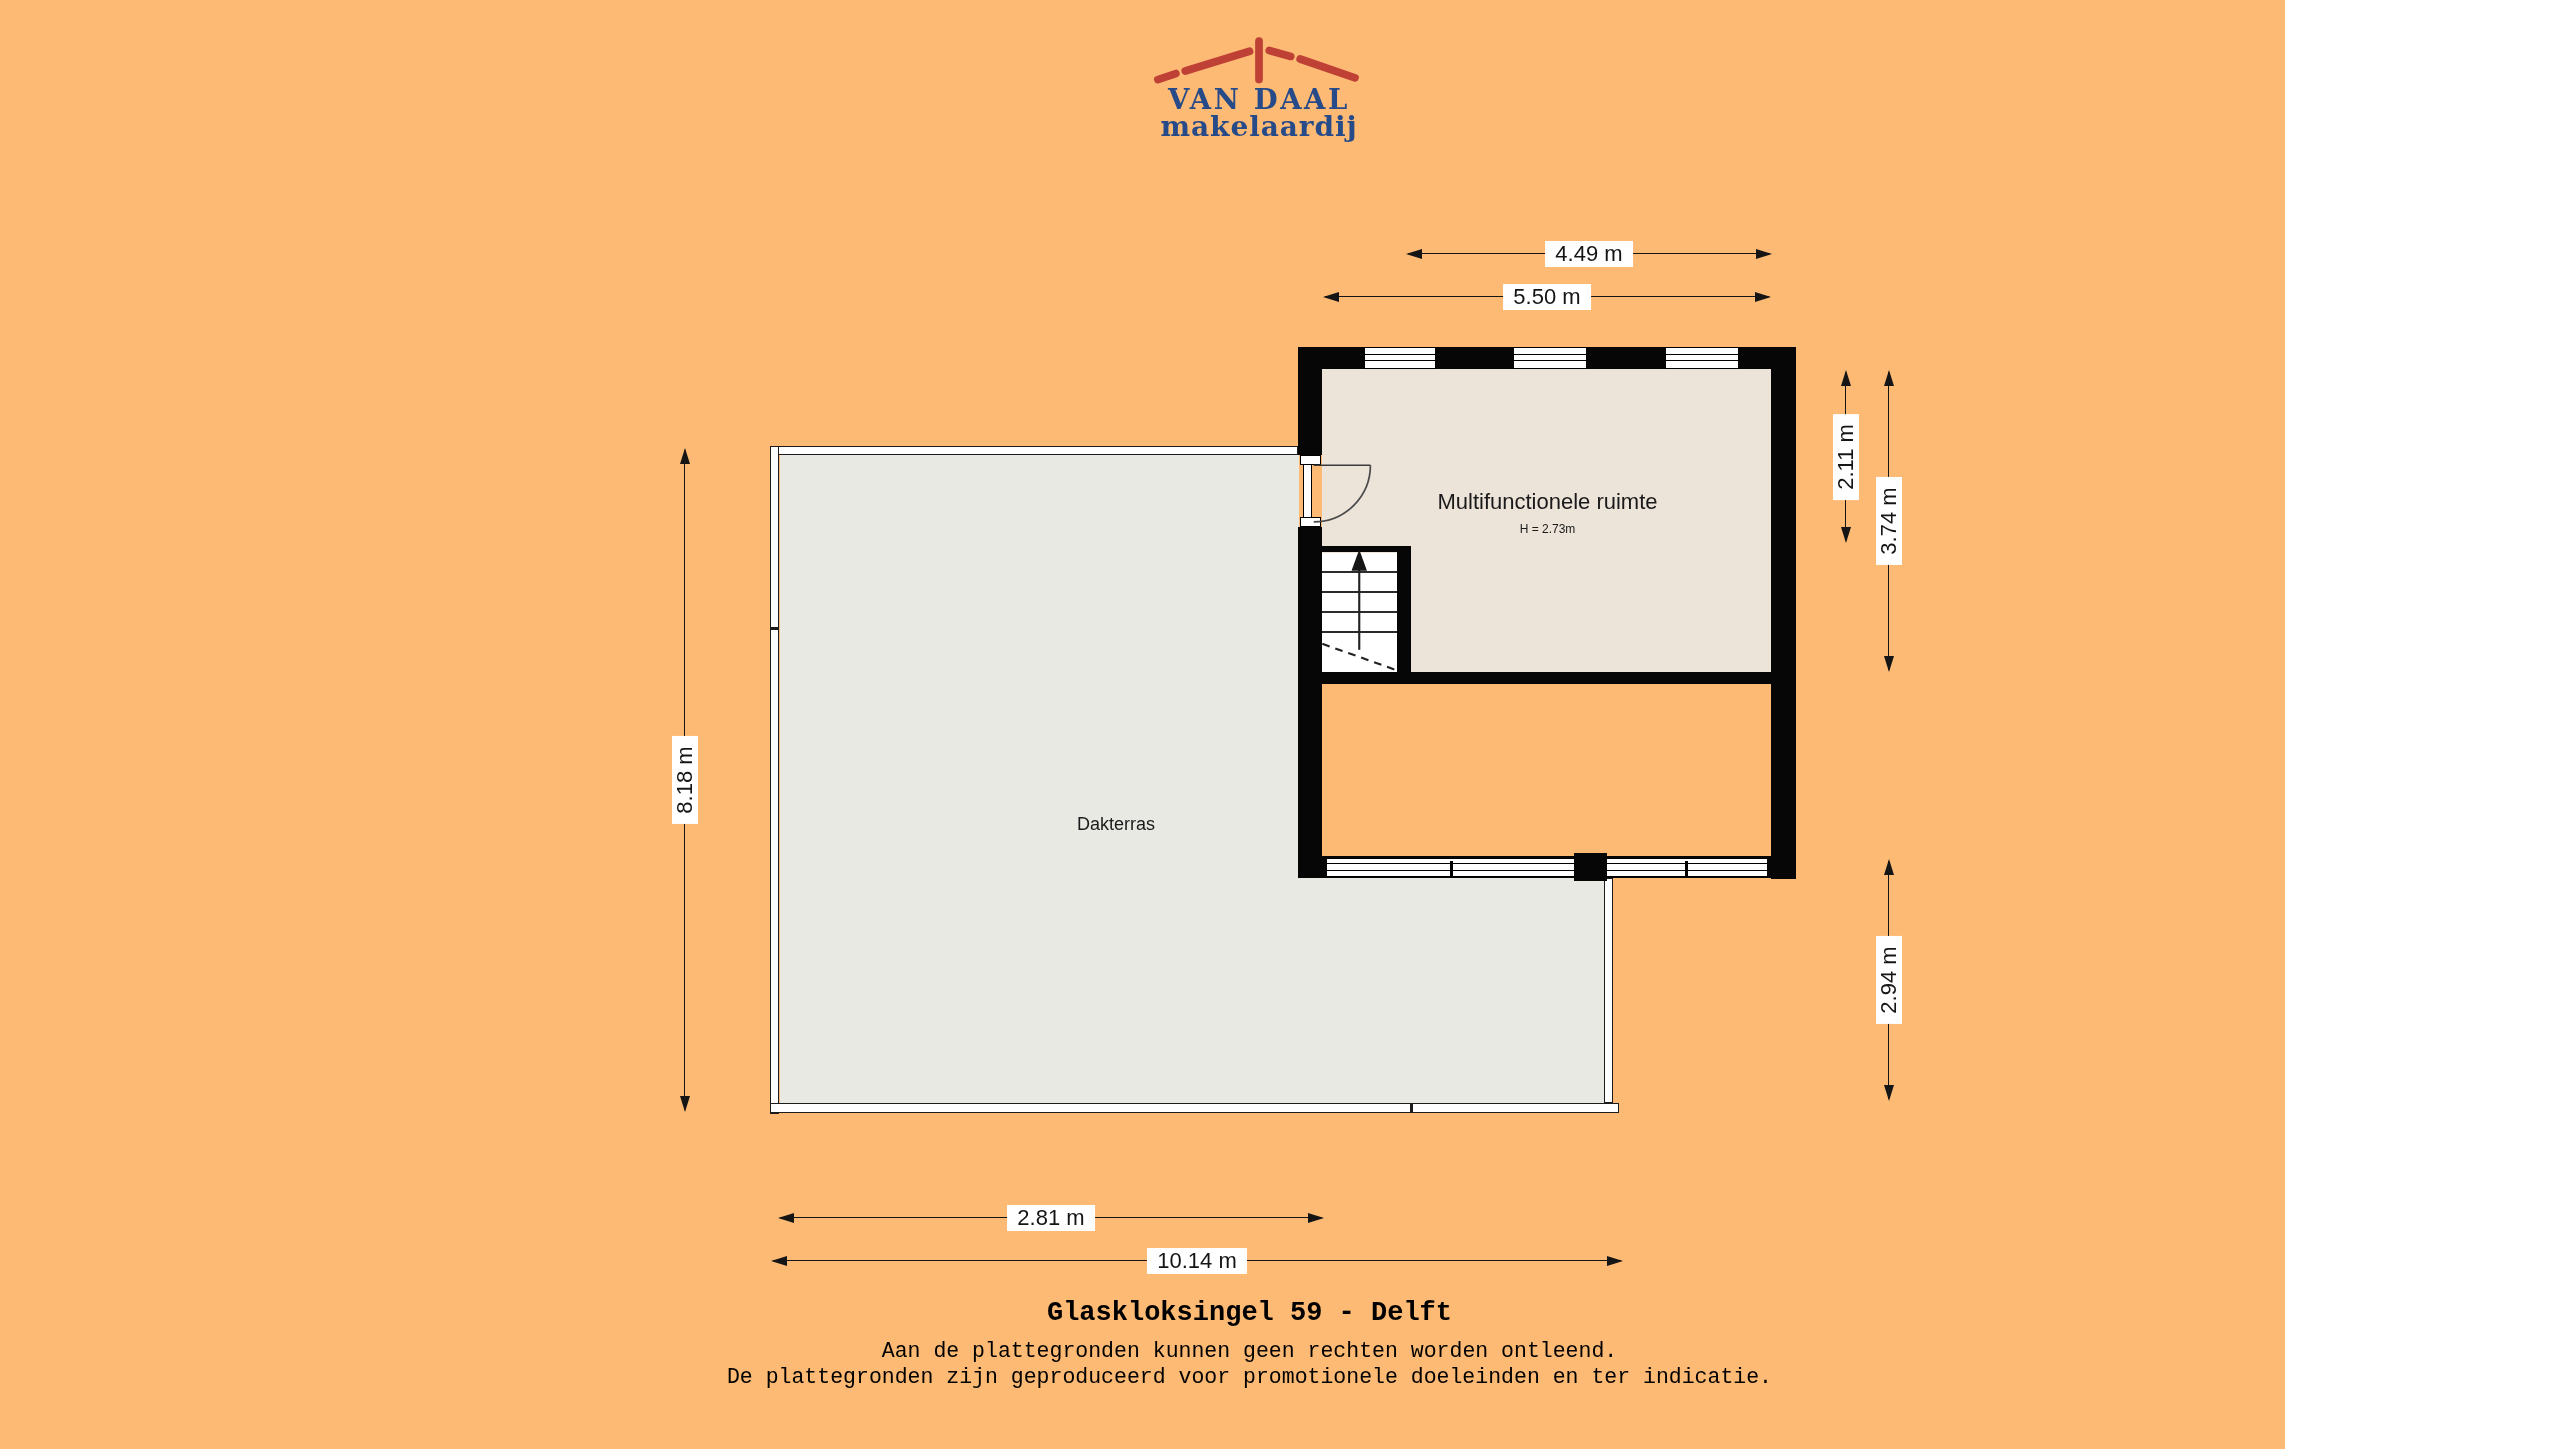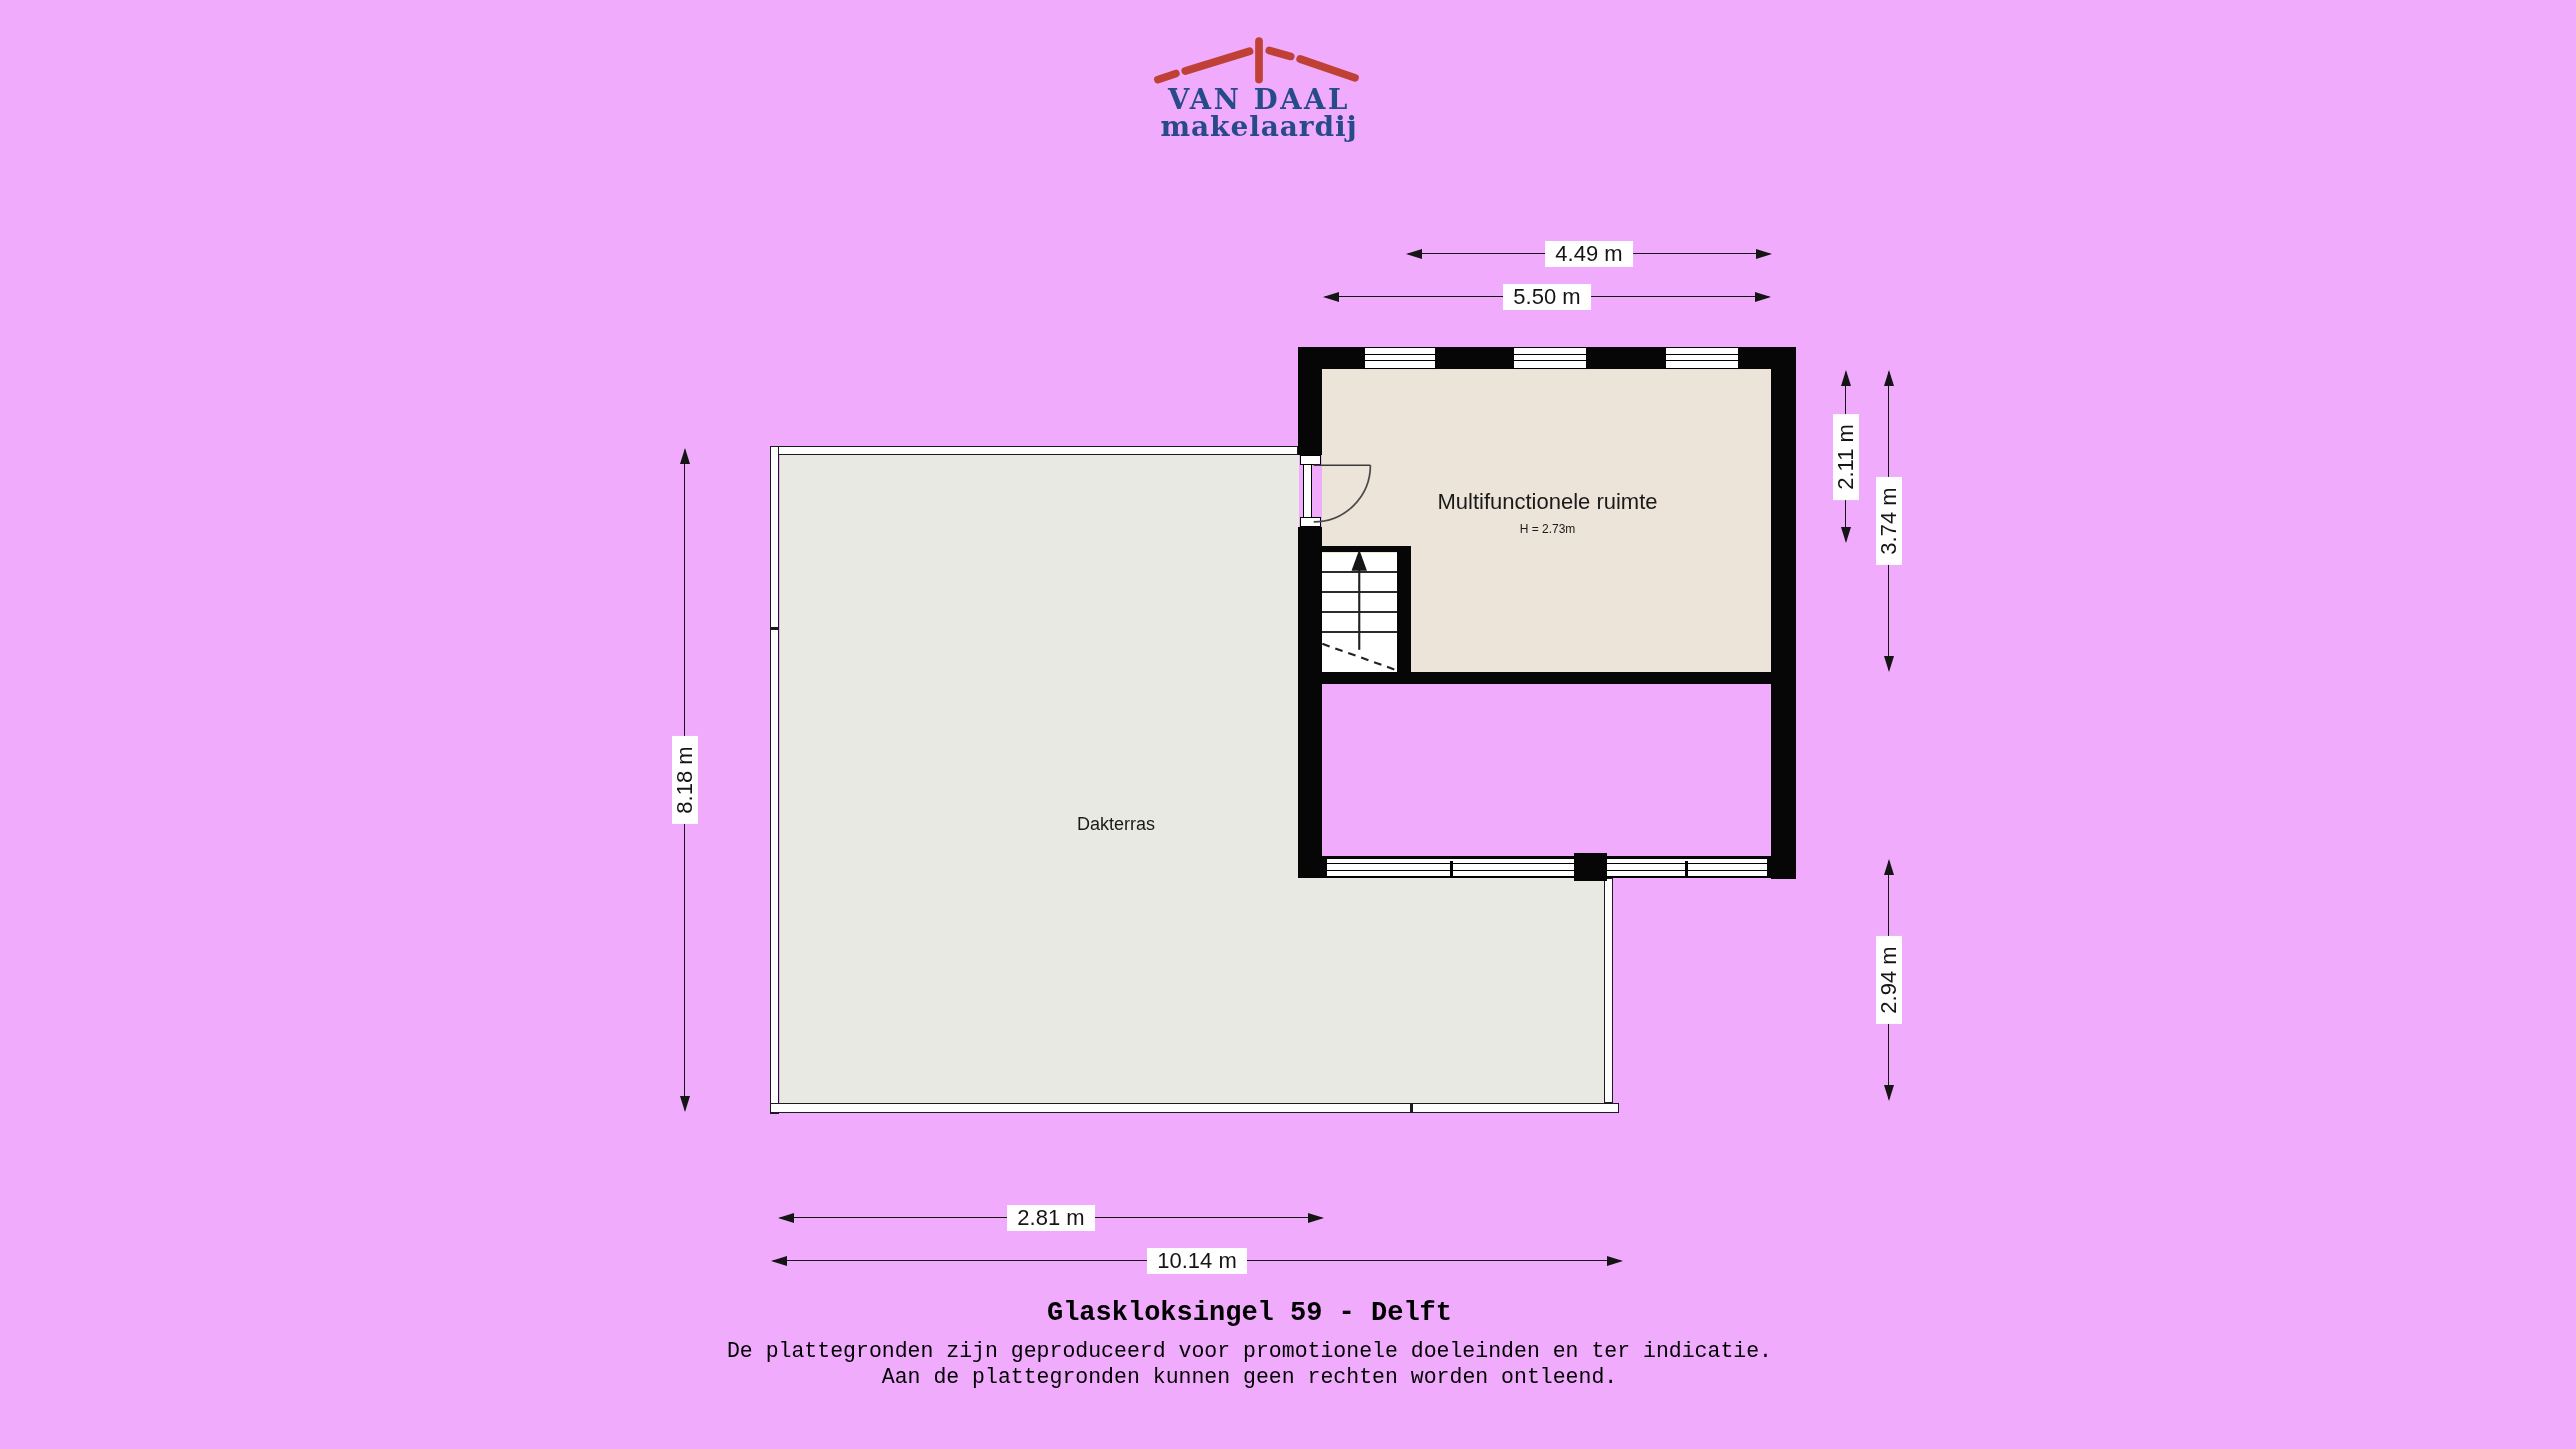--- a/index.html
+++ b/index.html
@@ -1,16 +1,16 @@
 <!DOCTYPE html>
 <html style="font-size:13.7px"><head>
 <meta charset="utf-8">
 <style>
   html,body{margin:0;padding:0;background:#fff;}
-  .canvas{position:relative;width:2576px;height:1449px;background:#f0abfc;overflow:hidden;
+  .canvas{position:relative;width:2285px;height:1449px;background:#fdba74;overflow:hidden;
           font-family:"Liberation Sans", sans-serif;color:#111;}
   .abs{position:absolute;}
   
   .wall{position:absolute;background:#060606;}
   
   .floor{position:absolute;}
   .floor-room{background:#ece3d9;}
   .floor-terrace{background:#e7e9e2;}
   
   .rail{position:absolute;background:#ffffff;border:1.7px solid #1c1c1c;box-sizing:border-box;}
@@ -183,18 +183,18 @@
   <div class="dim dim-h" style="left:773px;top:1261px;width:848px;">
     <div class="dline-h"></div>
     <div class="ah ah-left"></div>
     <div class="ah ah-right"></div>
     <span class="dlabel">10.14 m</span>
   </div>
 
   <div class="footer">
     <div class="footer-title">Glaskloksingel 59 - Delft</div>
     <div style="height:8.6px;"></div>
+    <div class="footer-note">Aan de plattegronden kunnen geen rechten worden ontleend.</div>
     <div class="footer-note">De plattegronden zijn geproduceerd voor promotionele doeleinden en ter indicatie.</div>
-    <div class="footer-note">Aan de plattegronden kunnen geen rechten worden ontleend.</div>
   </div>
 
 </div>
 
 
 </body></html>

